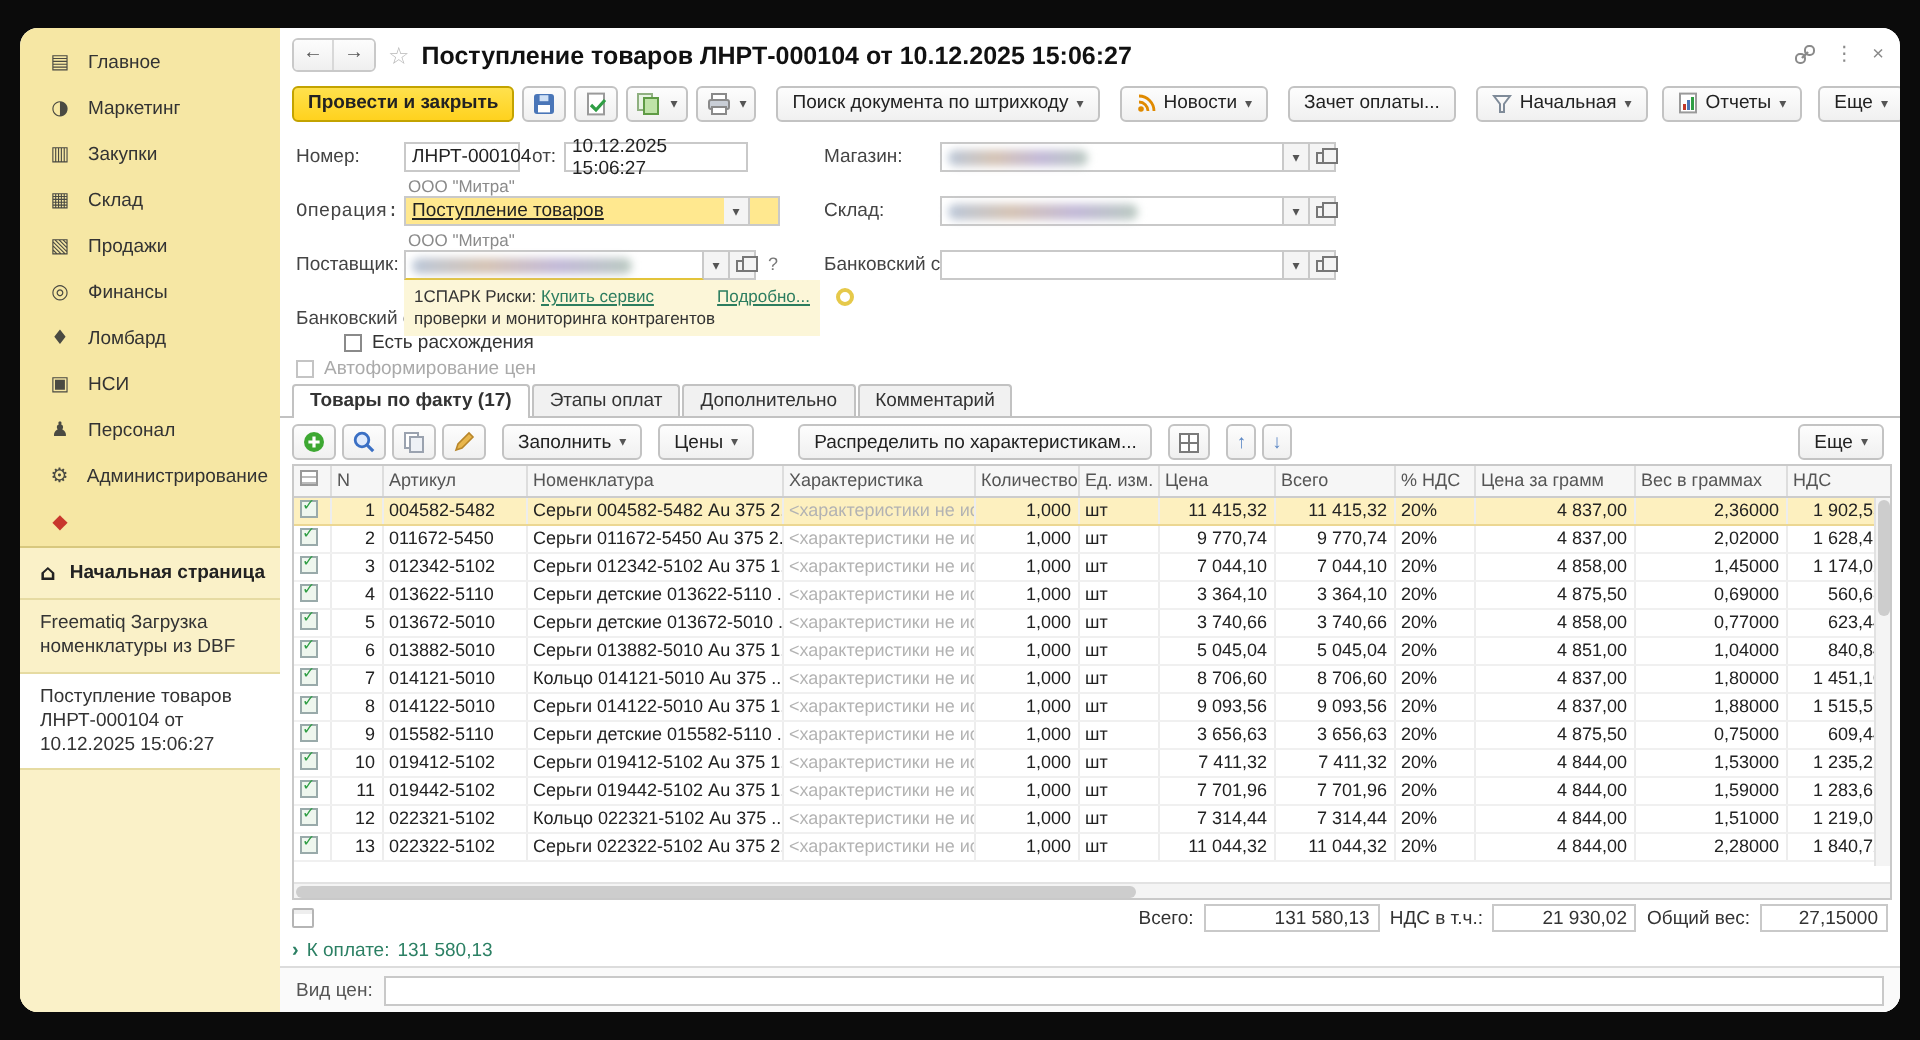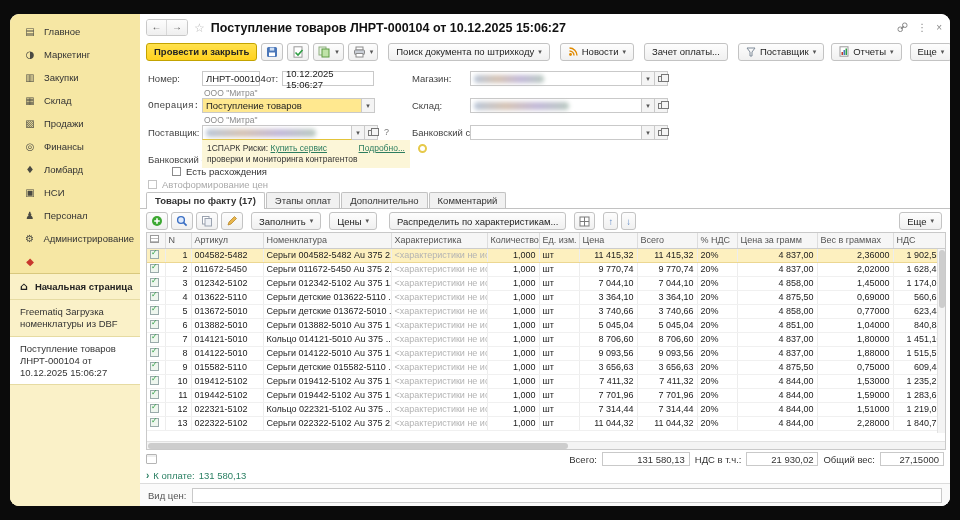--- a/index.html
+++ b/index.html
@@ -240,21 +240,21 @@
               <path d="M1.5 1 a7.5 7.5 0 0 1 7.5 7.5" stroke="#e08a00" stroke-width="1.4" fill="none"></path>
             </svg>
           <span>Новости</span>
             <span class="caret">▾</span>
         </button>
         <button class="btn" style="margin-left:6px;">Зачет оплаты...</button>
         <button class="btn" style="margin-left:6px;">
           <svg width="10" height="10" viewBox="0 0 10 10">
               <path d="M1 1 H9 L6 5 V9 H4 V5 Z" fill="none" stroke="#7f8b99" stroke-width="1"></path>
             </svg>
-          <span>Поставщик</span>
+          <span>Начальная</span>
             <span class="caret">▾</span>
         </button>
         <button class="btn" style="margin-left:3px;">
           <svg width="10" height="11" viewBox="0 0 10 11">
               <rect x="1" y="0.8" width="8" height="9.4" fill="#fff" stroke="#9a9a9a"></rect>
               <rect x="2.5" y="6" width="1.5" height="3" fill="#c0392b"></rect>
               <rect x="4.5" y="4" width="1.5" height="5" fill="#4a76b8"></rect>
               <rect x="6.5" y="2.5" width="1.5" height="6.5" fill="#2f9e44"></rect>
             </svg>
           <span>Отчеты</span>
@@ -273,21 +273,21 @@
         <div class="fld" style="left:62px; top:7px; width:58px;">
             <span>ЛНРТ-000104</span>
           </div>
         <span class="f-label" style="left:126px; top:9px;">от:</span>
         <div class="fld" style="left:142px; top:7px; width:92px;">
             <span>10.12.2025 15:06:27</span>
           </div>
         <span class="hint" style="left:64px; top:24px;">ООО "Митра"</span>
 
         <span class="f-label" style="top:36px;font-family:Liberation Mono, monospace;">Операция:</span>
-        <div class="fld op-fld" style="left:62px; top:34px; width:160px;">
+        <div class="fld op-fld" style="left:62px; top:34px; width:188px;text-decoration:underline;">
             <span>Поступление товаров</span>
           </div>
         <div class="fld-btn" style="left:222px; top:34px;">▾</div>
         <span class="hint" style="left:64px; top:51px;">ООО "Митра"</span>
 
         <span class="f-label" style="top:63px;">Поставщик:</span>
         <div class="fld" style="left:62px; top:61px; width:150px; border-bottom-color:#e3c43a;">
             <span class="blur-blob" style="width:110px;"></span>
           </div>
         <div class="fld-btn" style="left:212px; top:61px;">▾</div>
@@ -392,21 +392,21 @@
             </svg>
         </button>
         <button class="btn" style="margin-left:5px;">
             <span>Заполнить</span>
             <span class="caret">▾</span>
           </button>
         <button class="btn" style="margin-left:5px;">
             <span>Цены</span>
             <span class="caret">▾</span>
           </button>
-        <button class="btn" style="margin-left:9px;">Распределить по характеристикам...</button>
+        <button class="btn" style="margin-left:19px;">Распределить по характеристикам...</button>
         <button class="btn icon-only" style="margin-left:5px;">
           <svg width="11" height="11" viewBox="0 0 11 11">
               <rect x="1" y="1" width="9" height="9" fill="#fff" stroke="#7a7a7a"></rect>
               <path d="M5.5 1 V10 M1 5.5 H10" stroke="#7a7a7a"></path>
             </svg>
         </button>
         <button class="btn icon-only" style="margin-left:5px; color:#5b87c5;">↑</button>
         <button class="btn icon-only" style="color:#5b87c5;">↓</button>
         <div class="spacer"></div>
         <button class="btn">

